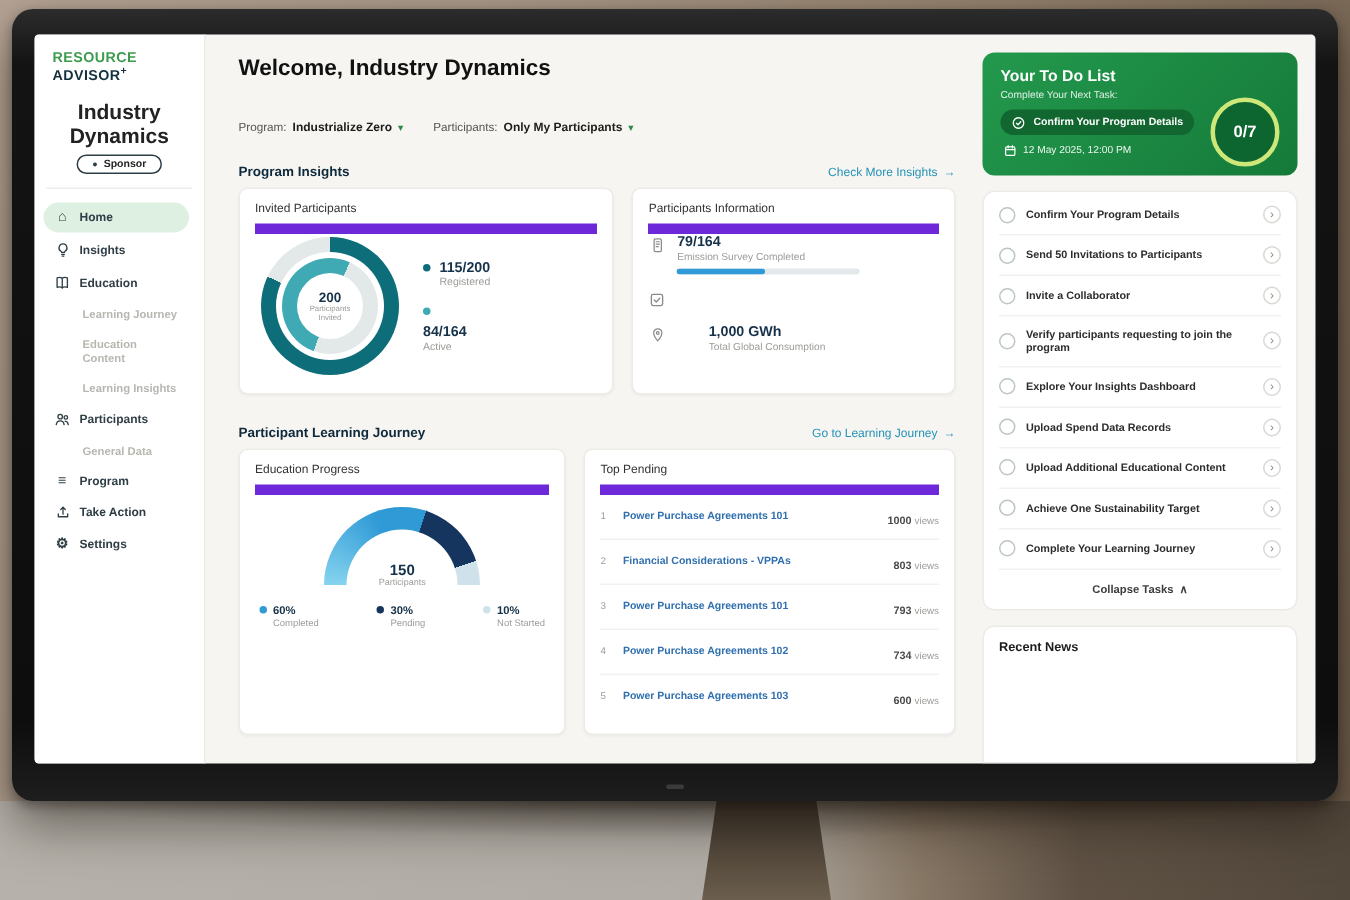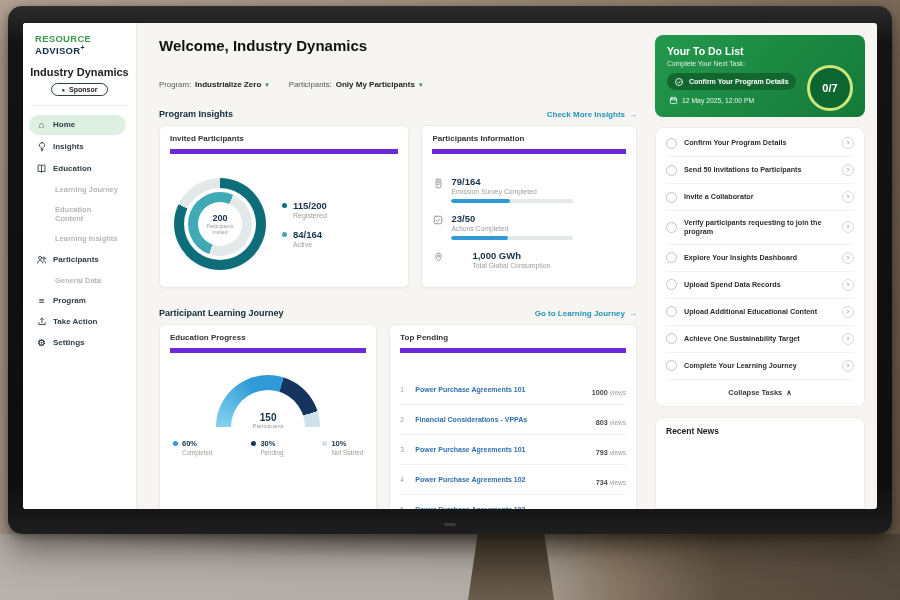--- a/index.html
+++ b/index.html
@@ -20,54 +20,54 @@
     background: linear-gradient(180deg,#2c2c2c,#131313 7%,#0d0d0d 90%,#1e1e1e);
     box-shadow: 0 16px 34px rgba(25,17,9,.5), 0 3px 8px rgba(0,0,0,.35); }
   .bezel-dot { position:absolute; left:50%; bottom:8px; transform:translateX(-50%); width:12px; height:3px; border-radius:2px; background:#3b3b3b; }
   .screen { position:absolute; left:15px; top:17px; width:854px; height:486px; background:#f6f5f1; border-radius:3px; overflow:hidden; display:flex; }
 
   
   .sidebar { width:114px; background:#fff; border-right:1px solid #eceae6; padding-top:10px; flex:none; }
   .logo { padding:0 0 8px 12px; font-size:9.5px; font-weight:bold; letter-spacing:.3px; }
   .logo .lg-green { color:#3d9b4f; } .logo .lg-dark { color:#12303e; }
   .logo sup { font-size:7px; color:#12303e; }
-  .org { text-align:center; font-size:11px; font-weight:bold; color:#222; margin:2px 0 5px; }
+  .org { text-align:center; font-size:14px; font-weight:bold; color:#222; margin:2px 0 5px; }
   .badge { display:flex; align-items:center; gap:4px; width:fit-content; margin:0 auto; border:1px solid #2f3e46; border-radius:9px; padding:2px 9px; font-size:7px; font-weight:bold; color:#222; }
   .badge .bdot { font-size:6px; color:#2f3e46; line-height:1; }
   .side-div { border-top:1px solid #ececea; margin:9px 8px; }
   .nav-item { display:flex; align-items:center; gap:6px; margin:1px 10px 1px 6px; padding:5px 6px 5px 7px; border-radius:12px; font-size:8px; font-weight:bold; color:#2f3e46; cursor:pointer; }
   .nav-item.active { background:#ddf0e2; }
   .nav-item.sub { padding-left:26px; color:#b7b7b1; font-size:7.5px; }
   .nav-ic { width:11px; text-align:center; font-size:9.5px; line-height:1; color:#2f3e46; display:flex; justify-content:center; }
 
   
   .main { flex:1; padding:12px 14px 0 22px; min-width:0; }
   h1.welcome { font-size:15px; font-weight:bold; color:#111; margin:2px 0 10px; }
   .filters { display:flex; gap:20px; align-items:center; margin-bottom:8px; }
   .filter { display:flex; align-items:flex-end; gap:4px; cursor:pointer;margin-top:16px; }
   .filter .flabel { font-size:7.8px; color:#555; }
   .filter .fvalue { font-size:8px; font-weight:bold; color:#1c1c1c; }
   .caret { font-size:7px; color:#2a8a4a; }
   .section-head { display:flex; justify-content:space-between; align-items:center; margin:20px 0 6px; }
   .section-title { font-size:9px; font-weight:bold; color:#0e2a3c; }
-  .section-link { display:flex; align-items:center; gap:4px; font-size:8px; font-weight:bold; color:#2592b8; cursor:pointer;justify-content:center; }
+  .section-link { display:flex; align-items:center; gap:4px; font-size:8px; font-weight:normal; color:#2592b8; cursor:pointer;justify-content:center; }
   .cards-row { display:flex; gap:12px; }
   .card { background:#fff; border:1px solid #ecebe7; border-radius:6px; padding:8px 10px 10px; box-shadow:0 1px 2px rgba(0,0,0,.04); }
-  .card-title { font-size:8px; font-weight:bold; color:#333; padding-bottom:6px; border-bottom:5px solid #6d28d9; margin-bottom:22px; }
+  .card-title { font-size:8px; font-weight:normal; color:#333; padding-bottom:6px; border-bottom:7px solid #6d28d9; margin-bottom:0; }
 
   .invited-card { flex:1.18; }
   .invited-body { display:flex; align-items:center; gap:16px; padding:2px 0 2px 4px; }
   .donut { position:relative; width:92px; height:92px; border-radius:50%; flex:none; }
   .donut-gap { position:absolute; inset:10px; border-radius:50%; background:#fff; }
   .donut-ring2 { position:absolute; inset:14px; border-radius:50%; }
   .donut-center { position:absolute; inset:24px; border-radius:50%; background:#fff; display:flex; flex-direction:column; align-items:center; justify-content:center; text-align:center; }
   .donut-center .dc-val { font-size:9px; font-weight:bold; color:#16324a; }
   .donut-center .dc-lab { font-size:5.2px; color:#9c9c98; line-height:1.25; width:36px; }
   .leg { display:flex; gap:6px; margin-bottom:10px; }
-  .leg:last-child { margin-bottom:0; }
+  .leg:last-child { margin-bottom:0;flex-direction:column; }
   .dot { width:5px; height:5px; border-radius:50%; margin-top:3px; flex:none; }
   .leg-value { font-size:9.5px; font-weight:bold; color:#16324a; }
   .leg-label { font-size:7px; color:#9c9c98; margin-top:1px; }
 
   .info-card { flex:1; }
   .stat { display:flex; gap:7px; margin-bottom:10px; }
   .stat:last-child { margin-bottom:4px;gap:28px; }
   .stat-ic { width:12px; padding-top:1px; flex:none; display:flex; justify-content:center; }
   .stat-val { font-size:9.5px; font-weight:bold; color:#16324a; }
   .stat-lab { font-size:6.8px; color:#9c9c98; margin:1px 0 4px; }
@@ -279,27 +279,20 @@
                 </div>
             </span>
           </div>
           <div class="stat">
             <span class="stat-ic">
               <svg class="ic" width="12" height="12" viewBox="0 0 16 16" fill="none" stroke="#8a8a86" stroke-width="1.2" stroke-linecap="round" stroke-linejoin="round">
                   <rect x="3" y="3" width="10" height="10" rx="1.6"></rect>
                   <path d="M5.6 8l1.8 1.8 3-3.3"></path>
                 </svg>
             </span>
-            <span>
-              <div class="stat-val">23/50</div>
-              <div class="stat-lab">Actions Completed</div>
-              <div class="bar">
-                  <i style="width: 46%; background: rgb(47, 154, 214);"></i>
-                </div>
-            </span>
           </div>
           <div class="stat">
             <span class="stat-ic">
               <svg class="ic" width="11" height="13" viewBox="0 0 16 16" fill="none" stroke="#8a8a86" stroke-width="1.2" stroke-linecap="round" stroke-linejoin="round">
                   <path d="M8 1.8c2.3 0 4 1.7 4 4 0 2.9-4 7.6-4 7.6S4 8.7 4 5.8c0-2.3 1.7-4 4-4z"></path>
                   <circle cx="8" cy="5.8" r="1.3"></circle>
                 </svg>
             </span>
             <span>
               <div class="stat-val">1,000 GWh</div>

